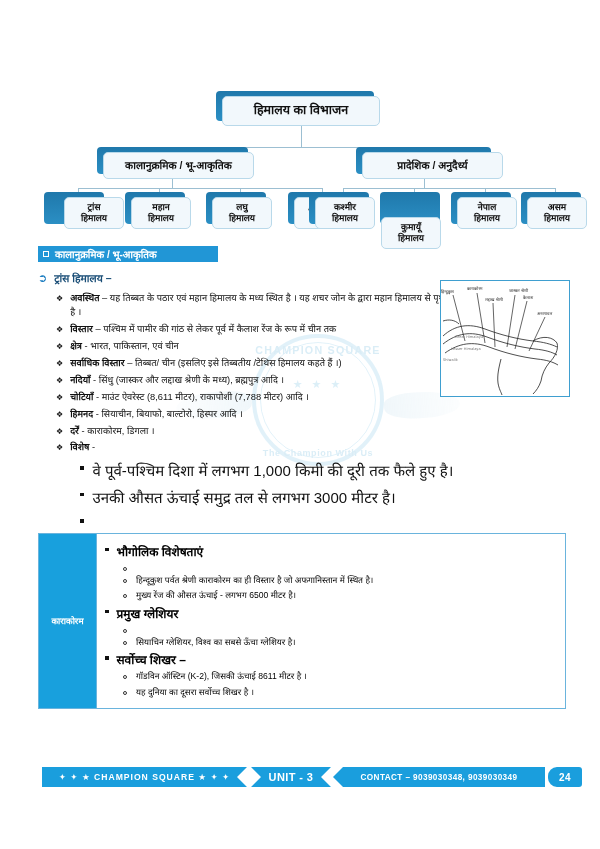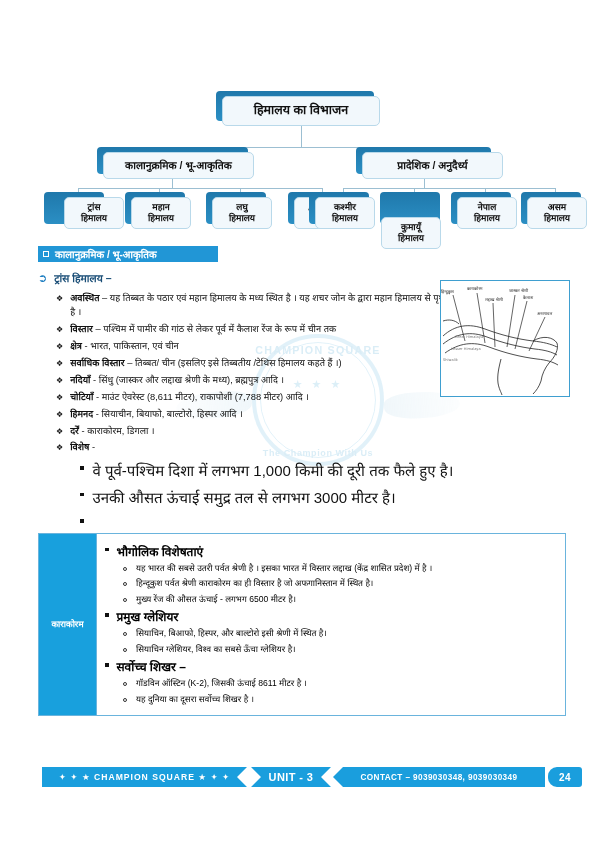--- a/index.html
+++ b/index.html
@@ -373,38 +373,36 @@
   <div class="tbl">
     <div class="tbl-left">काराकोरम</div>
     <div class="tbl-right">
 
       <div class="t-b">
         <span class="dot"></span>
         <span>भौगोलिक विशेषताएं</span>
       </div>
       <div class="t-s">
         <span class="circ"></span>
-        <span>यह भारत की सबसे उतरी पर्वत श्रेणी है । इसका भारत में विस्तार लद्दाख (केंद्र शासित प्रदेश) में है ।</span>
       </div>
       <div class="t-s">
         <span class="circ"></span>
         <span>हिन्दूकुश पर्वत श्रेणी काराकोरम का ही विस्तार है जो अफगानिस्तान में स्थित है।</span>
       </div>
       <div class="t-s">
         <span class="circ"></span>
         <span>मुख्य रेंज की औसत ऊंचाई - लगभग 6500 मीटर है।</span>
       </div>
 
       <div class="t-b">
         <span class="dot"></span>
         <span>प्रमुख ग्लेशियर</span>
       </div>
       <div class="t-s">
         <span class="circ"></span>
-        <span>सियाचिन, बिआफो, हिस्पर, और बाल्टोरो इसी श्रेणी में स्थित है।</span>
       </div>
       <div class="t-s">
         <span class="circ"></span>
         <span>सियाचिन ग्लेशियर, विश्व का सबसे ऊँचा ग्लेशियर है।</span>
       </div>
 
       <div class="t-b">
         <span class="dot"></span>
         <span>सर्वोच्च शिखर –</span>
       </div>

